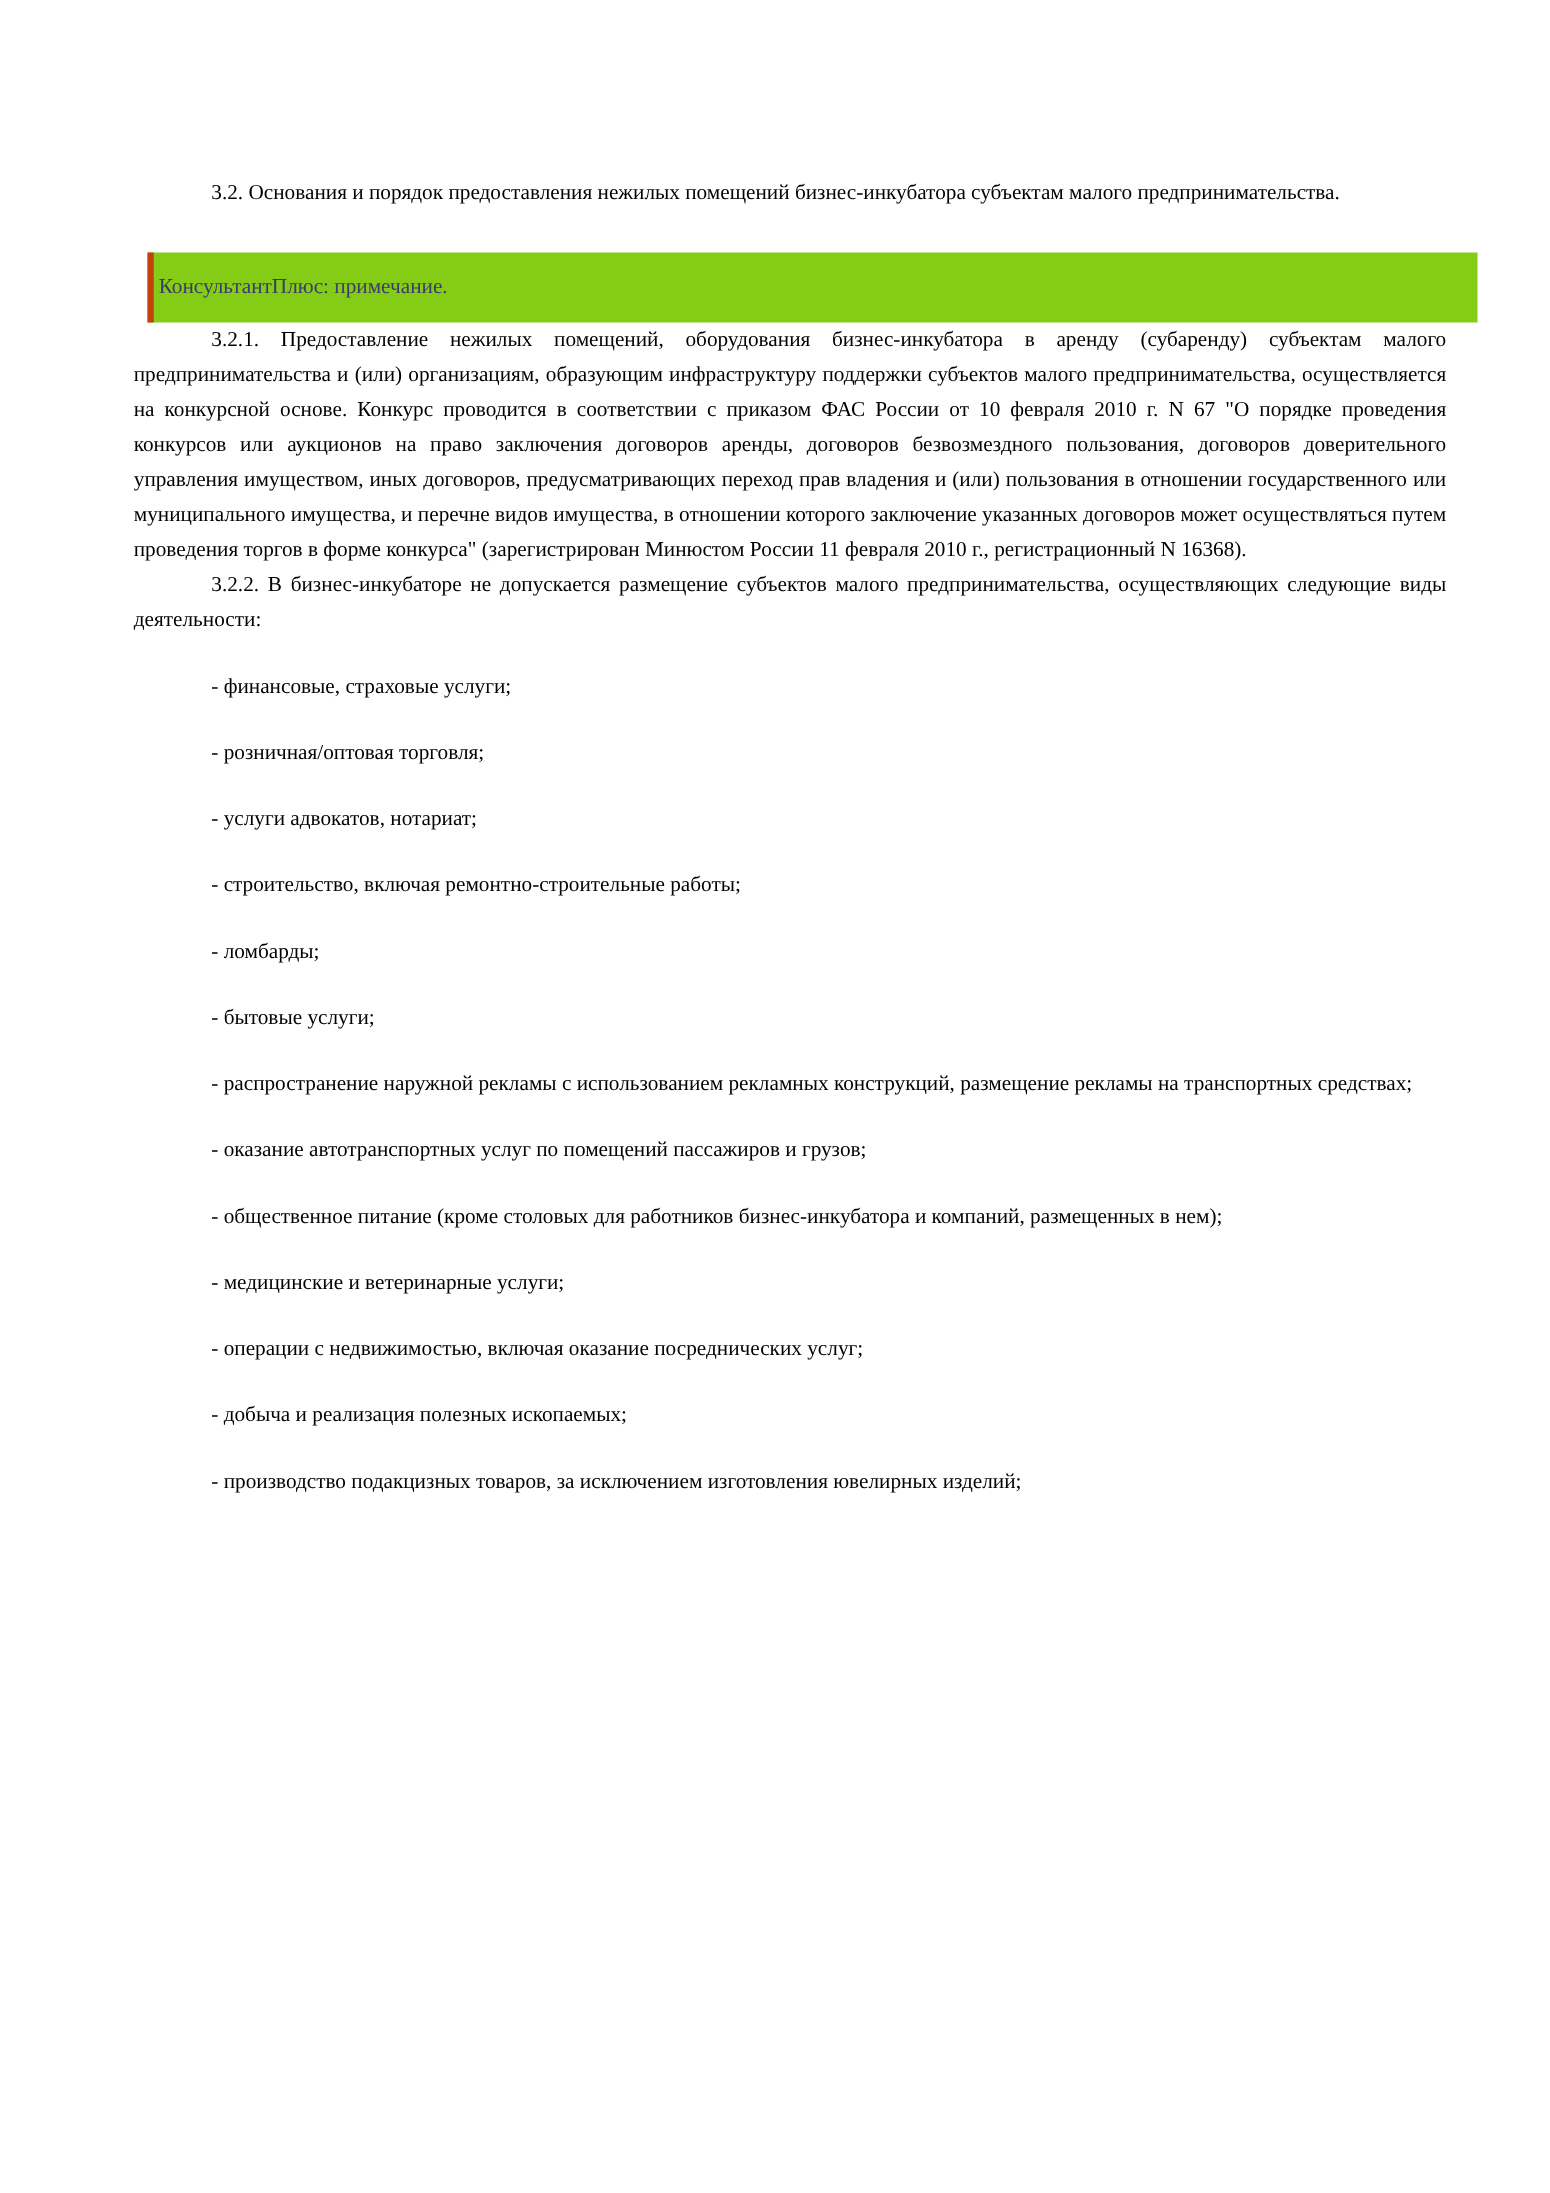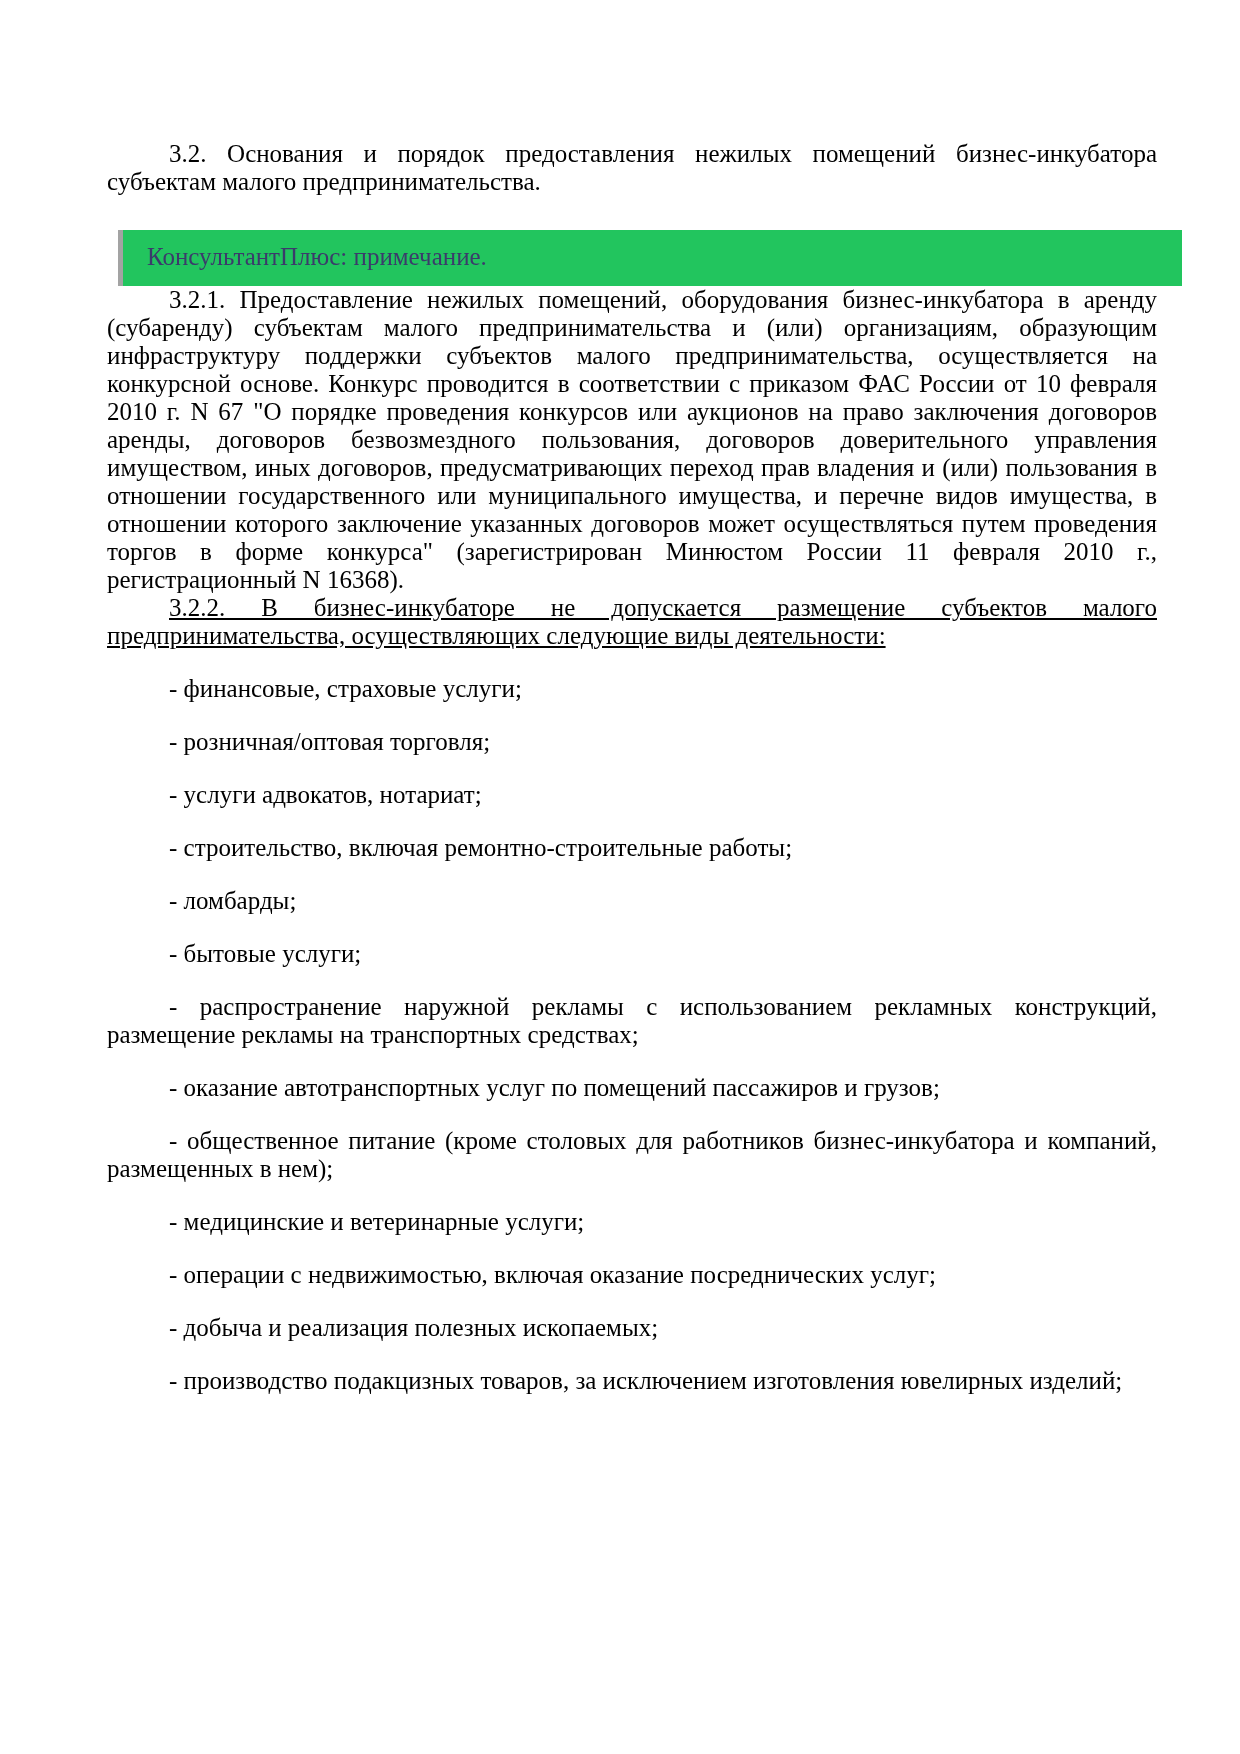--- a/index.html
+++ b/index.html
@@ -6,51 +6,51 @@
     margin: 0;
     padding: 0;
     background: #ffffff;
   }
   .page {
     position: relative;
     width: 1240px;
     height: 1730px;
     background: #ffffff;
     font-family: "Liberation Serif", "DejaVu Serif", serif;
-    font-size: 25px;
+    font-size: 17px;
     line-height: 28px;
     color: #000000;
     overflow: hidden;
   }
   .content {
     position: absolute;
     left: 107px;
     top: 140px;
     width: 1050px;
   }
   .content p {
     margin: 0;
     text-align: justify;
     text-indent: 62px;
   }
   .note {
     box-sizing: border-box;
     margin: 34px 0 0 11px;
     width: 1064px;
-    background: #22c55e;
-    border-left: 5px solid #a3a3a3;
-    padding: 13px 44px 15px 24px;
+    background: #84cc16;
+    border-left: 5px solid #c2410c;
+    padding: 13px 44px 15px 4px;
     color: #3b3b6b;
   }
   .note p {
     text-indent: 0;
     margin: 0;
   }
   .p-321 { margin-top: 50px; }
-  .p-322 { margin-top: 33px; text-decoration: underline; }
+  .p-322 { margin-top: 33px; }
   .activities { margin-top: 3px; }
   .activities p { margin-top: 25px; }
 </style>
 </head>
 <body>
 
 <div class="page">
   <div class="content">
 
     <p>3.2. Основания и порядок предоставления нежилых помещений бизнес-инкубатора субъектам малого предпринимательства.</p>

